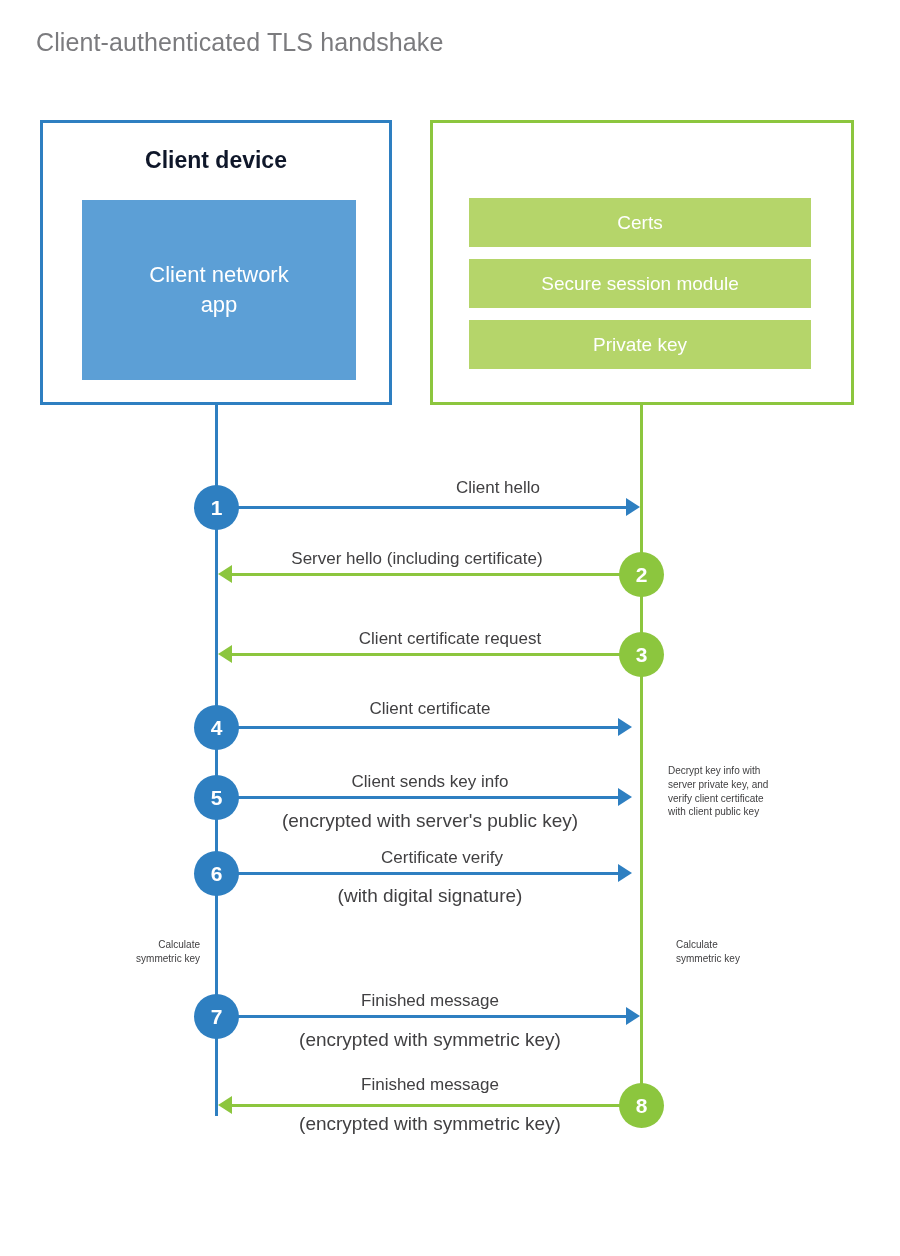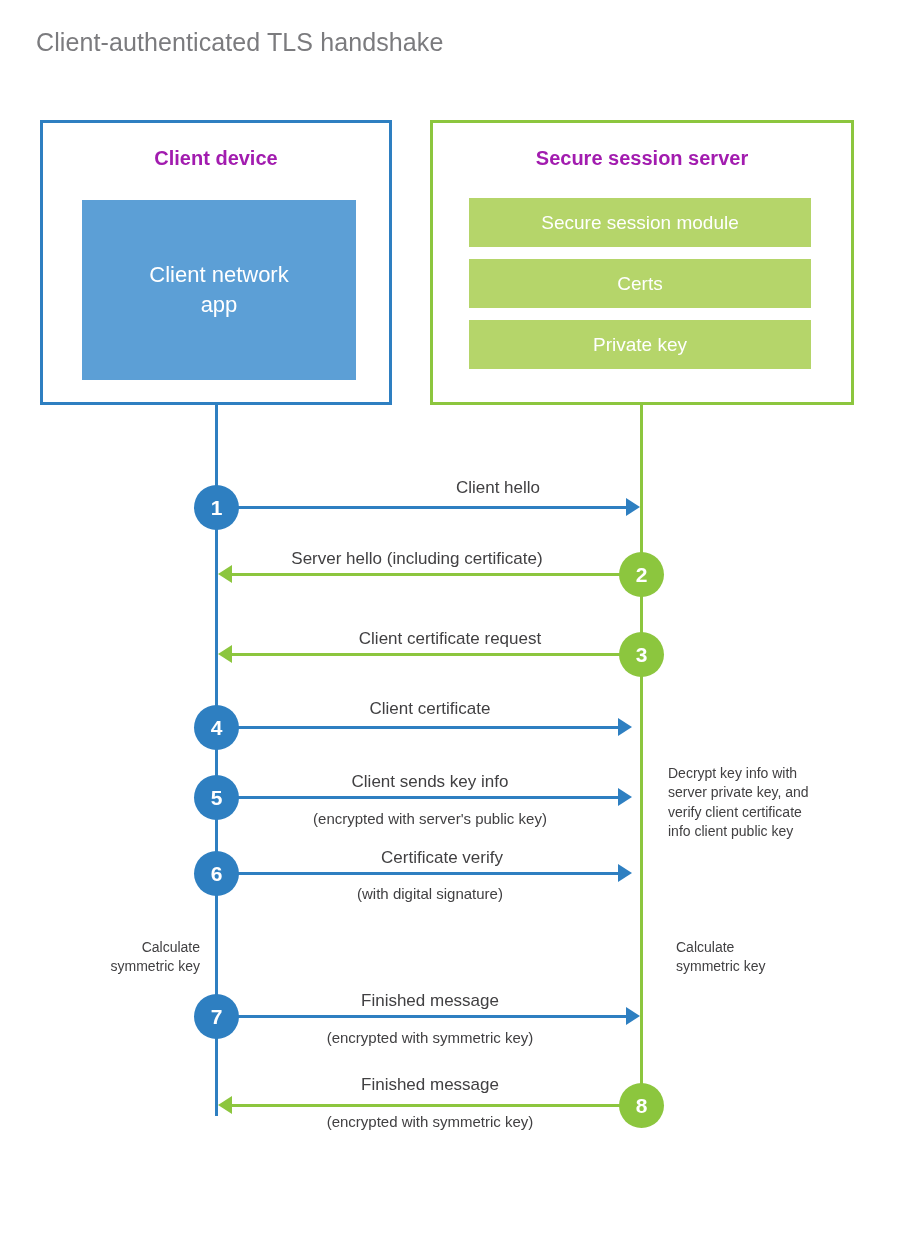--- a/index.html
+++ b/index.html
@@ -43,23 +43,23 @@
   }
   .party-box.server {
     left: 430px;
     top: 120px;
     width: 424px;
     height: 285px;
     border: 3px solid #8cc63e;
   }
   .party-title {
     text-align: center;
-    font-size: 20px;
+    font-size: 23px;
     font-weight: bold;
-    color: #a21caf;
+    color: #0f172a;
     margin-top: 24px;
   }
 
   .client-app {
     position: absolute;
     left: 39px;
     top: 77px;
     width: 274px;
     height: 180px;
     background: #5c9fd6;
@@ -143,29 +143,29 @@
 
   .step-label {
     position: absolute;
     font-size: 17px;
     color: #414042;
     white-space: nowrap;
     text-align: center;
   }
   .step-sublabel {
     position: absolute;
-    font-size: 15px;
+    font-size: 19px;
     color: #414042;
     white-space: nowrap;
     text-align: center;
   }
 
   .side-note {
     position: absolute;
-    font-size: 14px;
+    font-size: 10px;
     line-height: 1.38;
     color: #414042;
   }
   .side-note.right-align { text-align: right; }
 </style>
 </head>
 <body>
 
 <div class="page-title">Client-authenticated TLS handshake</div>
 
@@ -173,24 +173,23 @@
   <div class="party-title">Client device</div>
   <div class="client-app">
     <span>
       <span>Client network</span><br>
       <span>app</span>
     </span>
   </div>
 </div>
 
 <div class="party-box server">
-  <div class="party-title">Secure session server</div>
   <div class="server-bars">
+    <div class="server-bar">Certs</div>
     <div class="server-bar">Secure session module</div>
-    <div class="server-bar">Certs</div>
     <div class="server-bar">Private key</div>
   </div>
 </div>
 
 <div class="lifeline client-life"></div>
 <div class="lifeline server-life"></div>
 
 <div class="step-label" style="left:0; top:478px; width:900px;padding-left:48px;">Client hello</div>
 <div class="arrow-line blue-stroke" style="left:218px; top:506px; width:408px;"></div>
 <div class="arrow-head right blue-fg" style="left:626px; top:498px;"></div>
@@ -220,21 +219,21 @@
 <div class="step-label" style="left:12px; top:848px; width:860px;">Certificate verify</div>
 <div class="arrow-line blue-stroke" style="left:218px; top:872px; width:400px;"></div>
 <div class="arrow-head right blue-fg" style="left:618px; top:864px;"></div>
 <div class="step-circle blue" style="left:194px; top:851px;">6</div>
 <div class="step-sublabel" style="left:0; top:885px; width:860px;">(with digital signature)</div>
 
 <div class="side-note" style="left:668px; top:764px; width:200px;">
   <span>Decrypt key info with</span><br>
   <span>server private key, and</span><br>
   <span>verify client certificate</span><br>
-  <span>info client public key</span>
+  <span>with client public key</span>
 </div>
 
 <div class="side-note right-align" style="left:40px; top:938px; width:160px;">
   <span>Calculate</span><br>
   <span>symmetric key</span>
 </div>
 <div class="side-note" style="left:676px; top:938px; width:180px;">
   <span>Calculate</span><br>
   <span>symmetric key</span>
 </div>

